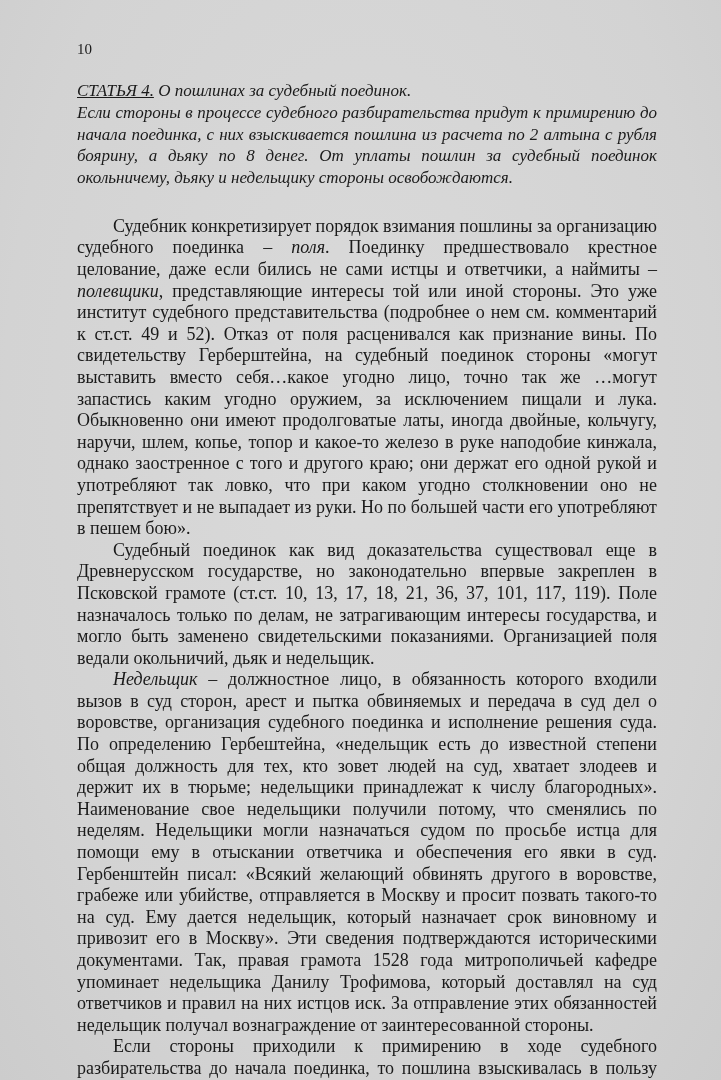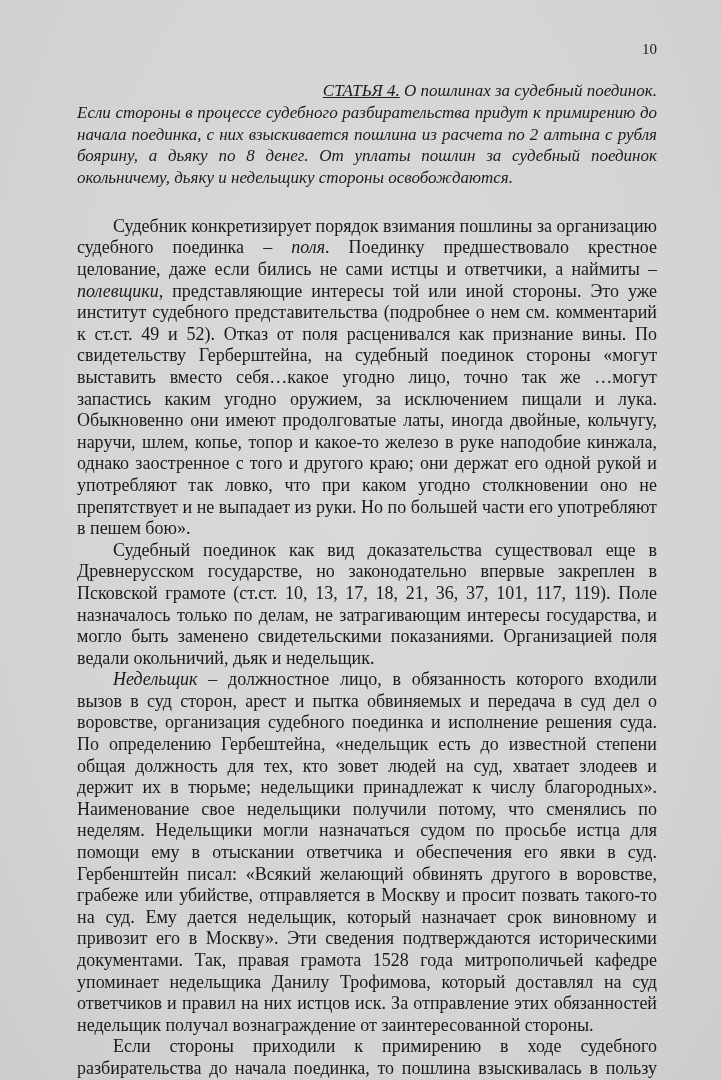--- a/index.html
+++ b/index.html
@@ -14,30 +14,30 @@
     margin: 0 auto;
     background: #d5d5d5;
     background-image: radial-gradient(ellipse at 50% 40%, #dadada 0%, #d3d3d3 70%, #cccccc 100%);
     color: #1a1a1a;
     font-family: "Liberation Serif", "DejaVu Serif", serif;
     box-sizing: border-box;
     padding: 40px 64px 0 77px;
     overflow: hidden;
   }
   .page-number {
-    text-align: right;
+    text-align: left;
     font-size: 15px;
     line-height: 18px;
     margin-bottom: 22px;
   }
   .article-heading {
     font-size: 17px;
     line-height: 22px;
     font-style: italic;
-    text-align: right;
+    text-align: left;
   }
   .u { text-decoration: underline; }
   .i { font-style: italic; }
   .summary {
     margin: 0 0 27px 0;
     font-size: 17px;
     line-height: 21.7px;
     font-style: italic;
     text-align: justify;
   }

